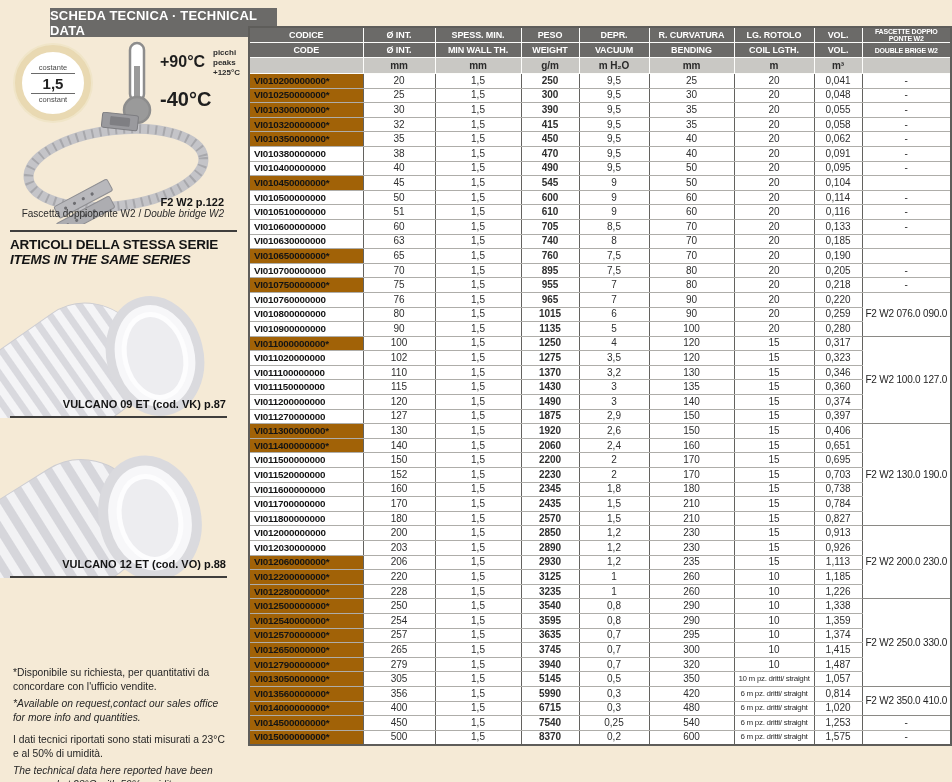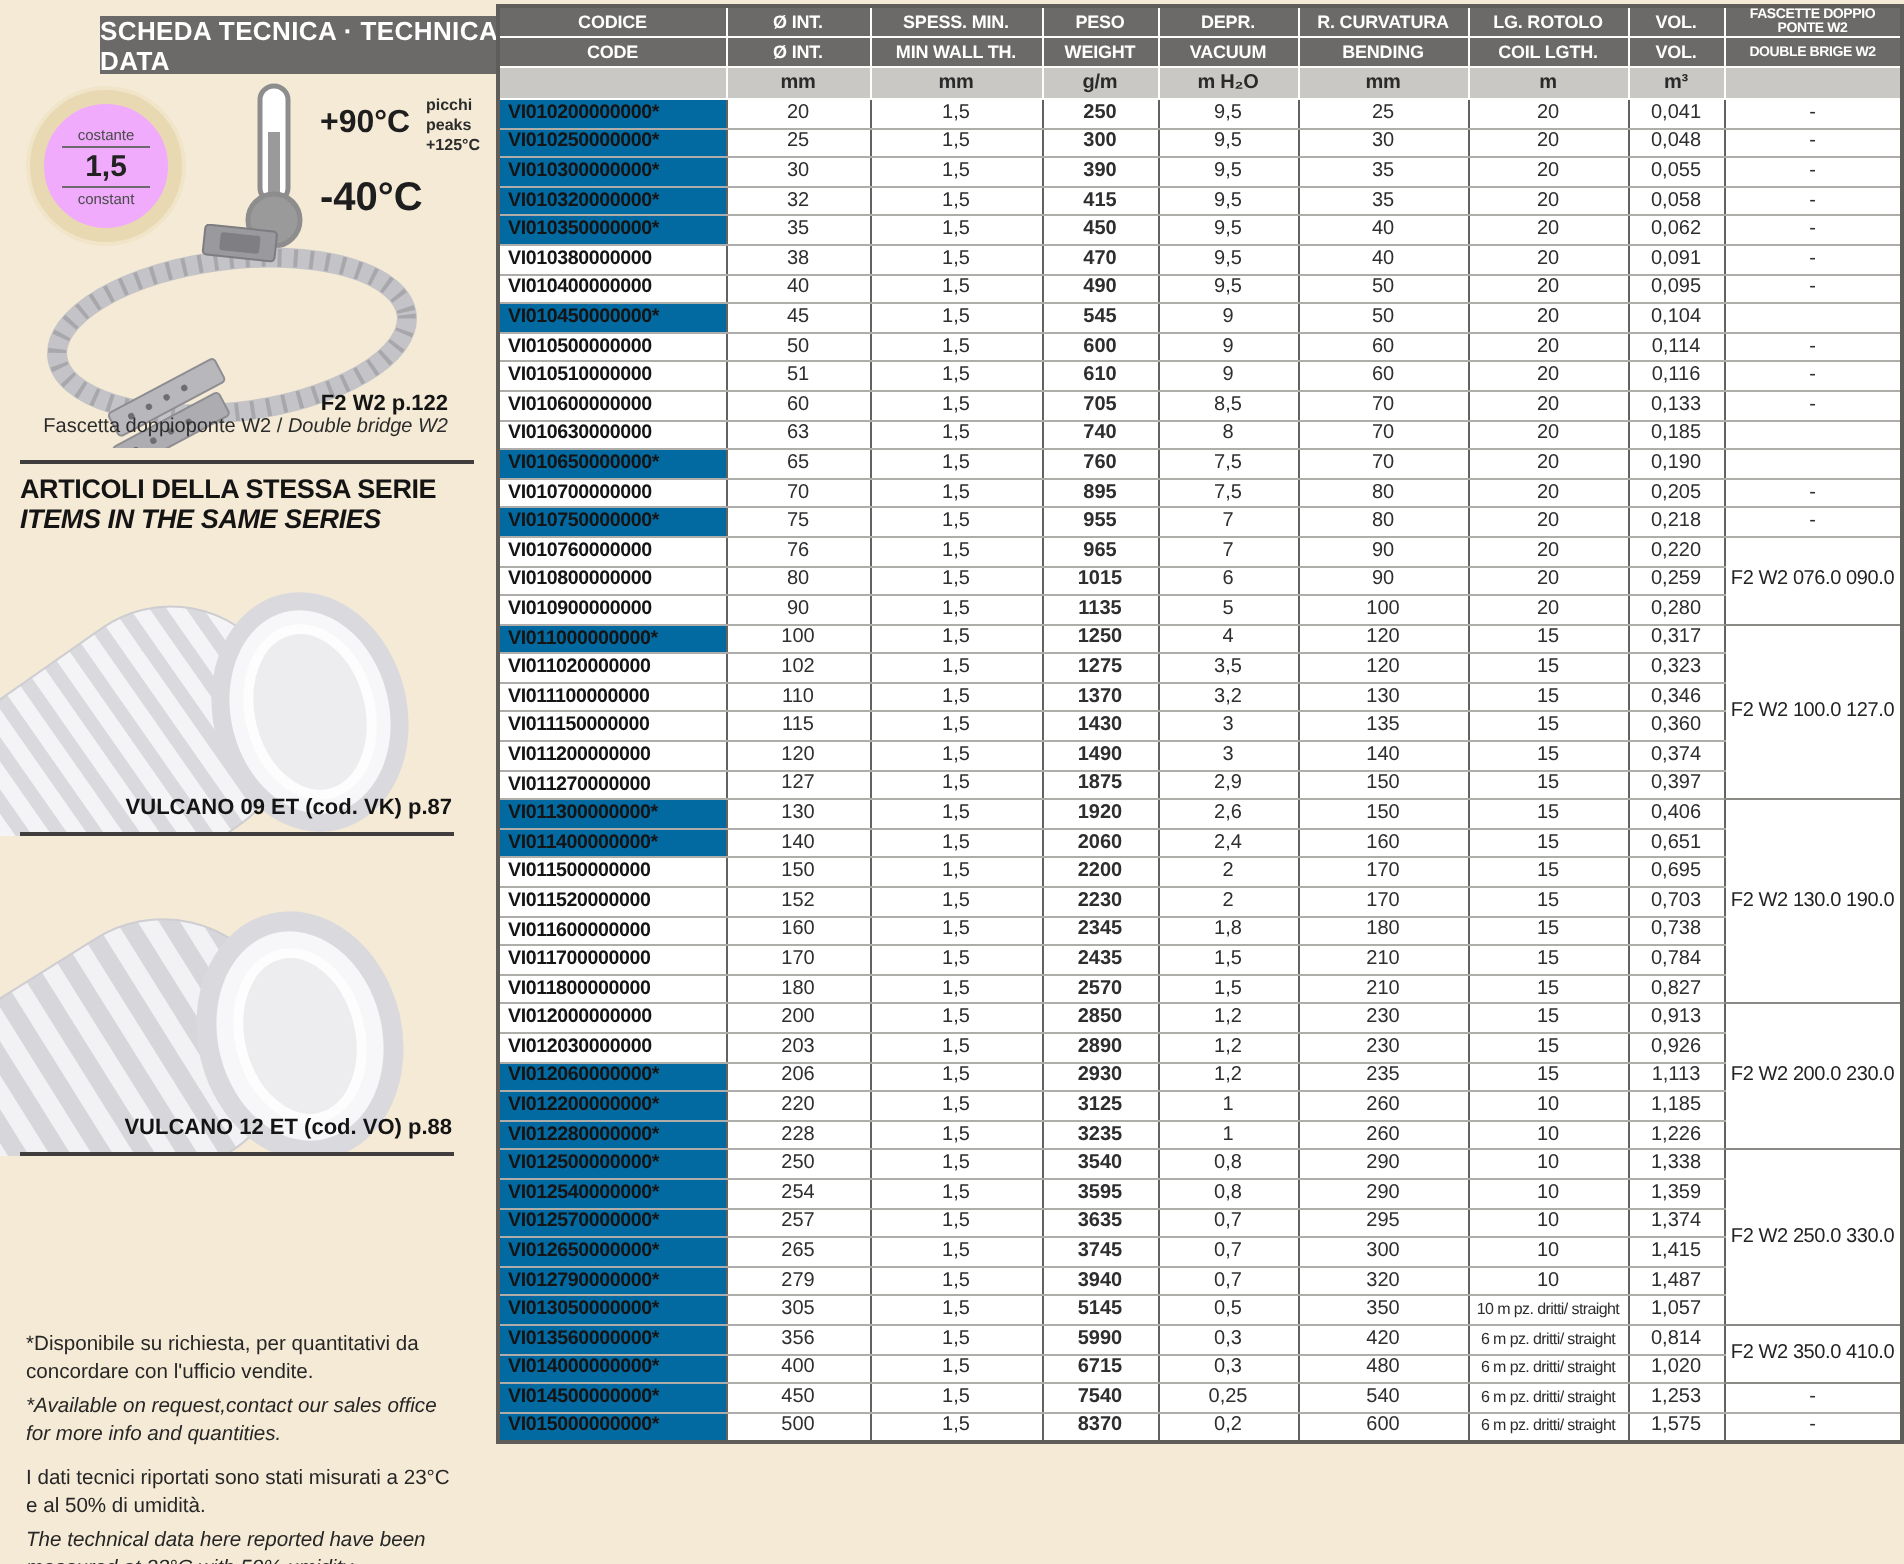--- a/index.html
+++ b/index.html
@@ -5,21 +5,21 @@
   * { margin:0; padding:0; box-sizing:border-box; }
   html,body { width:952px; height:782px; }
   body { font-family:"Liberation Sans", sans-serif; background:#f5ead6; position:relative; overflow:hidden; }
 
   
   .sidebar { position:absolute; left:0; top:0; width:248px; height:782px; }
   .sb-header { position:absolute; left:10px; top:8px; width:227px; height:29px;
     background:#6b6a68; color:#fff; font-weight:bold; font-size:13px; letter-spacing:.2px;
     display:flex; align-items:center; justify-content:center;margin-left:40px; }
   .badge { position:absolute; left:15px; top:45px; width:76px; height:76px; border-radius:50%;
-    background:#f0abfc; border:7px solid #e9d9b2; box-shadow:0 0 0 2px #f0e5c8;
+    background:#ffffff; border:7px solid #e9d9b2; box-shadow:0 0 0 2px #f0e5c8;
     display:flex; flex-direction:column; align-items:center; justify-content:center; }
   .badge .sm { font-size:7.5px; color:#4a4a4a; }
   .badge .val { font-size:15px; font-weight:bold; color:#222; border-top:1px solid #6a6a6a;
     border-bottom:1px solid #6a6a6a; padding:1px 12px; margin:1px 0; }
   .thermo { position:absolute; left:116px; top:40px; }
   .temp-max { position:absolute; left:160px; top:53px; font-size:16px; font-weight:bold; color:#1e1e1e;text-align:center; }
   .temp-min { position:absolute; left:160px; top:88px; font-size:20px; font-weight:bold; color:#1e1e1e; }
   .peaks { position:absolute; left:213px; top:48px; font-size:8px; font-weight:bold; color:#2c2c2c; line-height:1.25; }
   .clamp-photo { position:absolute; left:14px; top:112px; }
   .cap-block { position:absolute; left:0; width:224px; text-align:right; }
@@ -30,31 +30,31 @@
   .series-h-it { position:absolute; left:10px; top:237px; font-size:13.5px; font-weight:bold; color:#141414; letter-spacing:-.2px; }
   .series-h-en { position:absolute; left:10px; top:252px; font-size:13.5px; font-weight:bold; font-style:italic; color:#141414; letter-spacing:-.2px; }
   .hose { position:absolute; left:0; width:235px; height:150px; overflow:hidden; }
   .hose-cap { position:absolute; left:0; width:226px; text-align:right; font-size:11px; font-weight:bold; color:#141414; }
   .fnotes { position:absolute; left:13px; top:666px; width:215px; font-size:10.3px; color:#262626; line-height:1.32; }
   .fnotes .blk { margin-bottom:4px; }
   .fnotes .it { font-style:italic; }
 
   
   .table-wrap { position:absolute; left:248px; top:2px; width:702px; }
-  table { border-collapse:collapse; table-layout:fixed; width:702px; border:2px solid #5e5d5a; }
+  table { border-collapse:collapse; table-layout:fixed; width:702px; border:2px solid #5e5d5a;margin-top:24px; }
   thead td { background:#6b6a68; color:#fff; font-weight:bold; text-align:center;
     border:1px solid #fdfdfb; font-size:9px; letter-spacing:-.1px; height:15px; padding:0; overflow:hidden; }
   thead tr.units td { background:#c9c8c4; color:#2a2a2a; font-size:10px; height:16px; }
   thead td.wide { font-size:7px; letter-spacing:-.2px; }
   tbody td { height:14.6px; padding:0; font-size:10px; color:#2e2e2e; text-align:center;
     border-right:1px solid #63625f; border-bottom:1px solid #aeada9; line-height:1;
     overflow:visible; white-space:nowrap; }
   tbody td.code { text-align:left; padding-left:4px; font-weight:bold; color:#141414;
     font-size:9.8px; letter-spacing:-.2px; background:#fff; }
-  tbody td.code.beige { background:#0369a1; }
+  tbody td.code.beige { background:#a16207; }
   tbody td.wgt { font-weight:bold; }
   tbody td.coil-txt { font-size:8px; letter-spacing:-.3px; }
   tbody td.clamp { font-size:10px; letter-spacing:-.2px; color:#232323; border-bottom:1px solid #8a8985; }
   tbody td.plainbg { background:#fff; }
 </style>
 </head>
 <body>
 
 <div class="sidebar">
 

